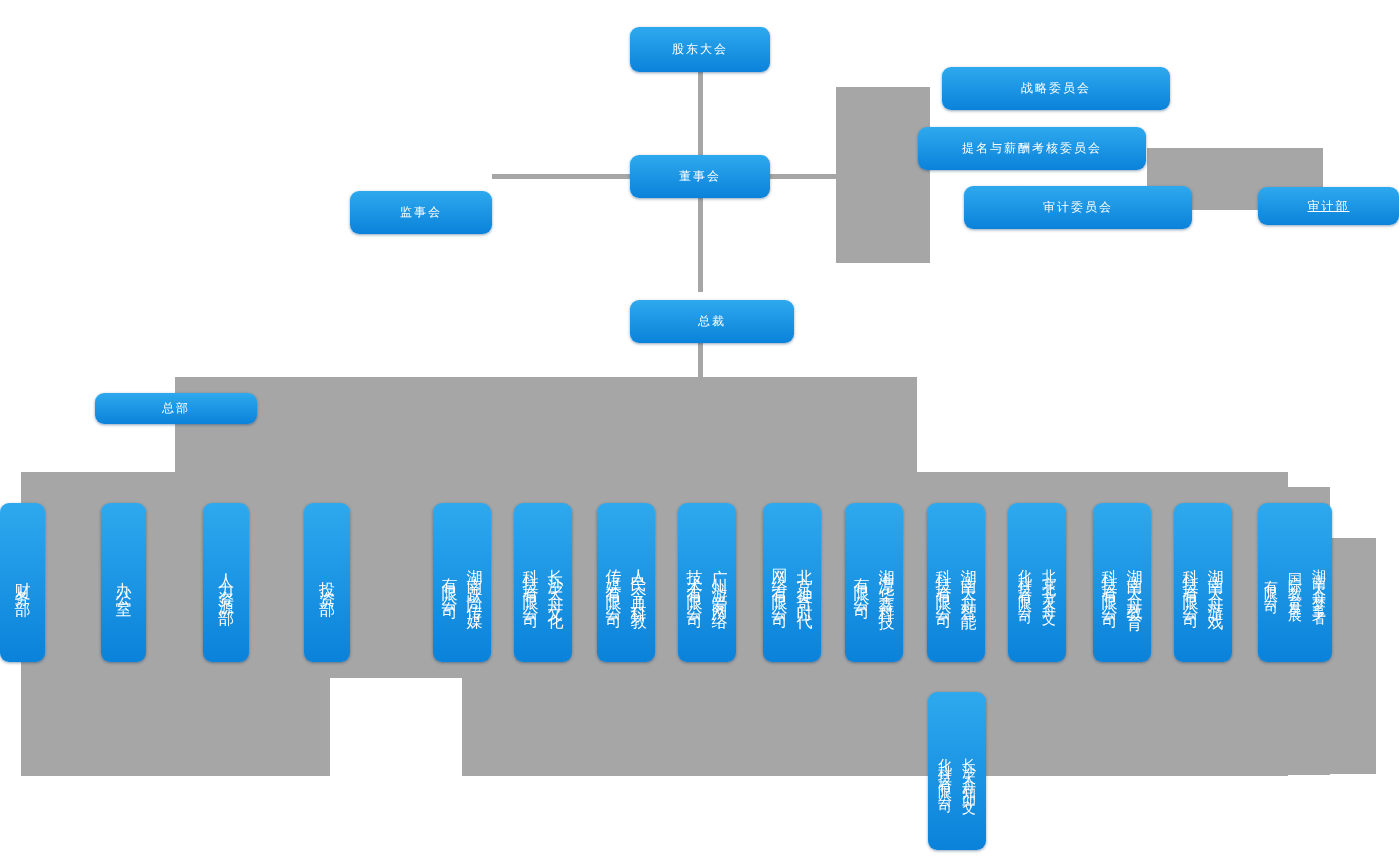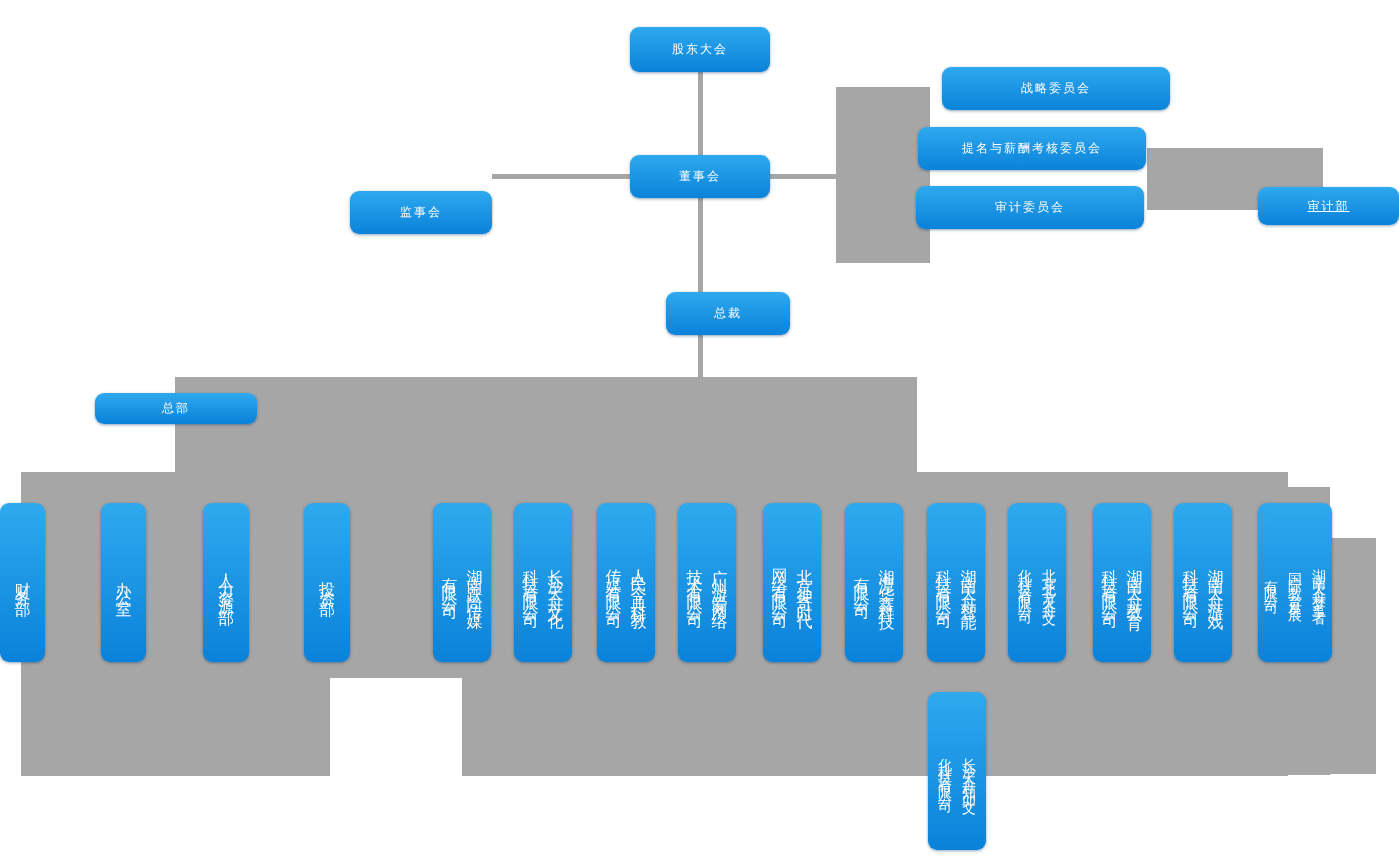--- a/index.html
+++ b/index.html
@@ -40,24 +40,24 @@
     border-radius:9px;
     box-shadow:0 1px 3px rgba(0,50,100,0.45);
     display:flex;align-items:center;justify-content:center;
   }
   .hbox{font-size:12px;letter-spacing:2px;white-space:nowrap;}
   #hb-shareholders{left:630px;top:27px;width:140px;height:45px;}
   #hb-supervisory{left:350px;top:155px;width:142px;height:43px;margin-top:36px;}
   #hb-board{left:630px;top:155px;width:140px;height:43px;}
   #hb-strategy{left:918px;top:67px;width:228px;height:43px;margin-left:24px;}
   #hb-nomination{left:918px;top:127px;width:228px;height:43px;text-align:center;}
-  #hb-audit-committee{left:916px;top:186px;width:228px;height:43px;}
+  #hb-audit-committee{left:964px;top:186px;width:228px;height:43px;}
   #hb-secretary{left:918px;top:246px;width:228px;height:43px;}
   #hb-audit-dept{left:1258px;top:187px;width:141px;height:38px;text-decoration:underline;}
-  #hb-president{left:630px;top:292px;width:124px;height:43px;margin-left:36px;}
+  #hb-president{left:630px;top:300px;width:164px;height:43px;}
   #hb-hq{left:95px;top:393px;width:162px;height:31px;}
   #hb-subgroup{left:840px;top:403px;width:158px;height:44px;}
 
   
   .vbox{flex-direction:row-reverse;gap:3px;}
   .vcol{
     writing-mode:vertical-rl;
     text-orientation:upright;
     font-size:16px;
     letter-spacing:9px;

